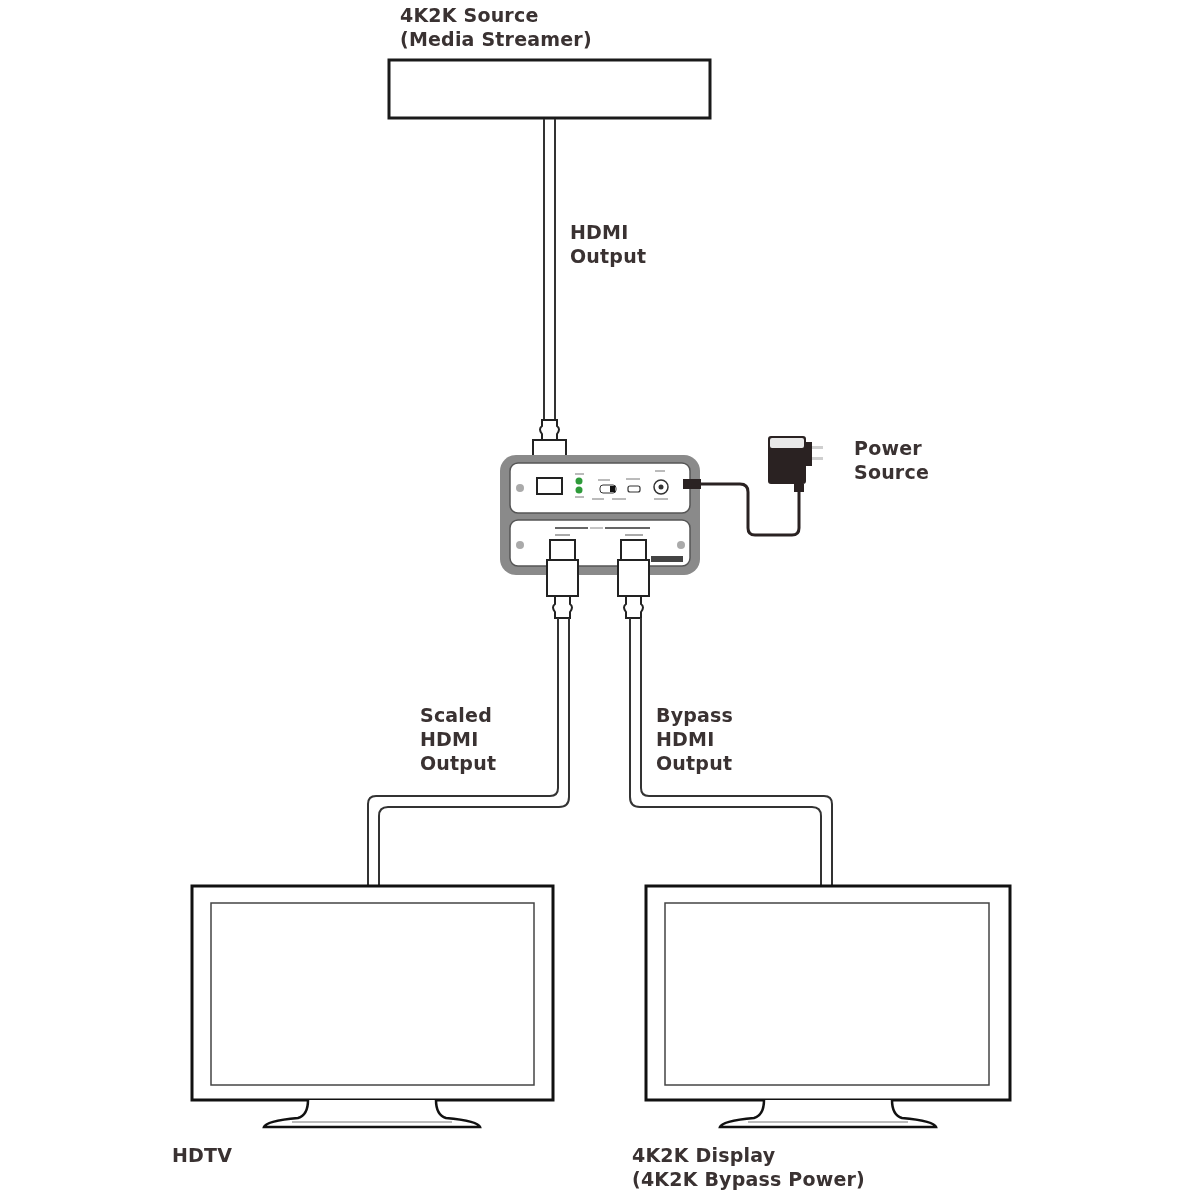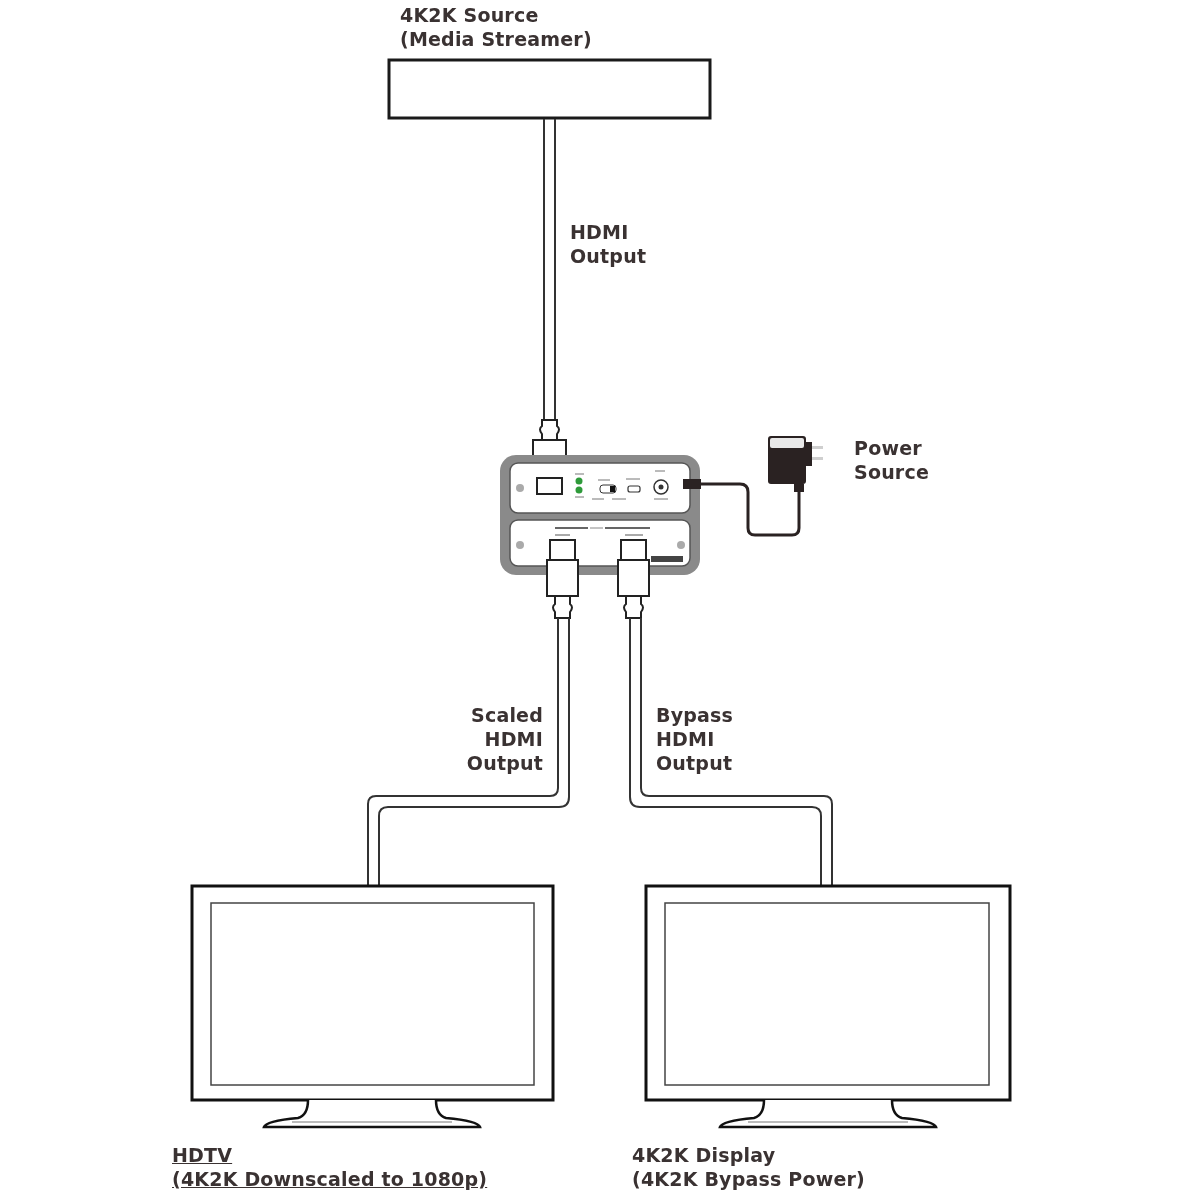--- a/index.html
+++ b/index.html
@@ -2,21 +2,21 @@
 <html><head>
 <meta charset="utf-8">
 <style>
   html, body { margin: 0; padding: 0; background: #ffffff; }
   body { width: 1200px; height: 1200px; position: relative; overflow: hidden;
          font-family: "DejaVu Sans", sans-serif; color: #3a3232; }
   svg { position: absolute; left: 0; top: 0; }
   .lbl { position: absolute; font-weight: bold; font-size: 19px; line-height: 24px;
          color: #3a3232; letter-spacing: 0.2px; white-space: nowrap; }
   .center { }
-  .right { text-align: right; }
+  .right { text-align: left; }
   .left { text-align: left; }
 </style>
 </head>
 <body>
 
 <svg width="1200" height="1200" viewBox="0 0 1200 1200">
 
   <rect x="389" y="60" width="321" height="58" fill="#fff" stroke="#1a1a1a" stroke-width="3"></rect>
 
   <g stroke="#333" stroke-width="2" fill="none">
@@ -140,21 +140,20 @@
   <div>HDMI</div>
   <div>Output</div>
 </div>
 
 <div class="lbl left" style="left:656px; top:703px;">
   <div>Bypass</div>
   <div>HDMI</div>
   <div>Output</div>
 </div>
 
-<div class="lbl center" style="left:172px; top:1143px; width:400px;text-decoration:underline;">
+<div class="lbl center" style="left:172px; top:1143px; width:400px;">
   <div>HDTV</div>
-  <div>(4K2K Downscaled to 1080p)</div>
 </div>
 
 <div class="lbl center" style="left:632px; top:1143px; width:400px;">
   <div>4K2K Display</div>
   <div>(4K2K Bypass Power)</div>
 </div>
 
 </body></html>

